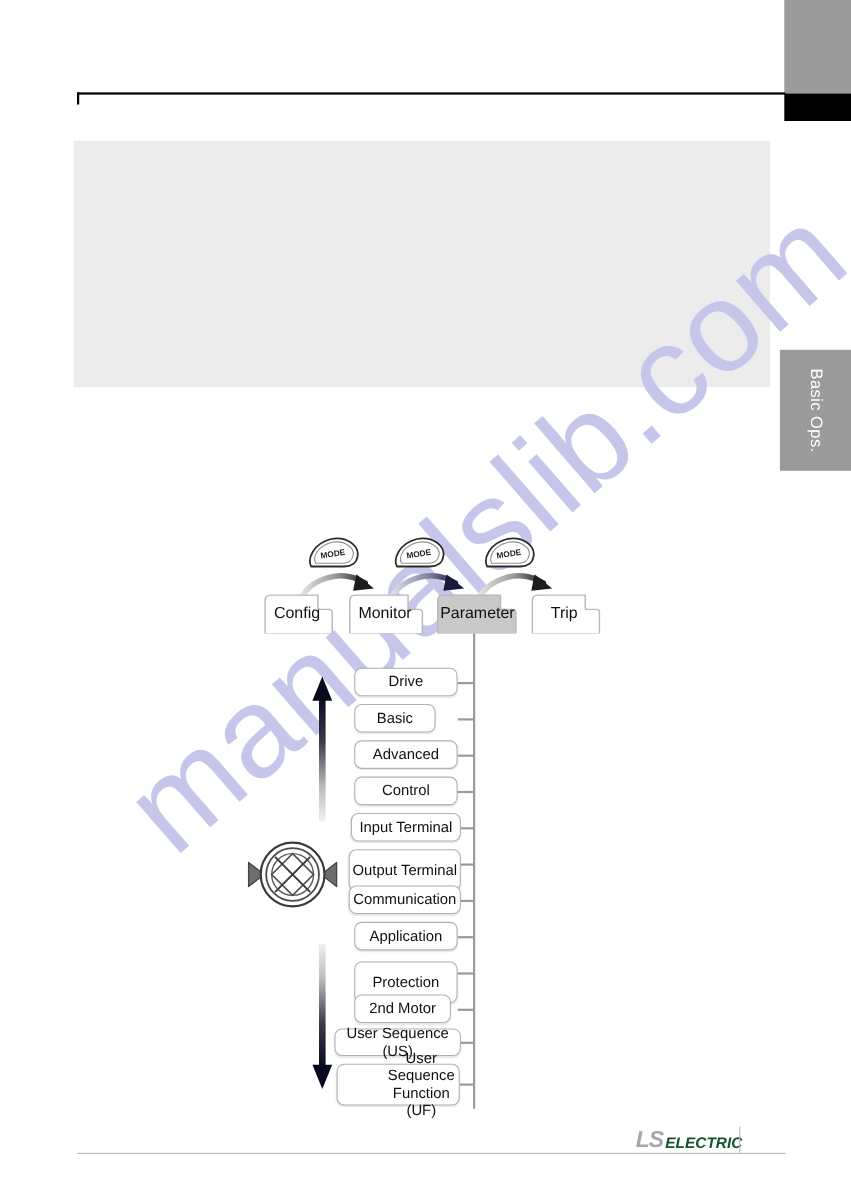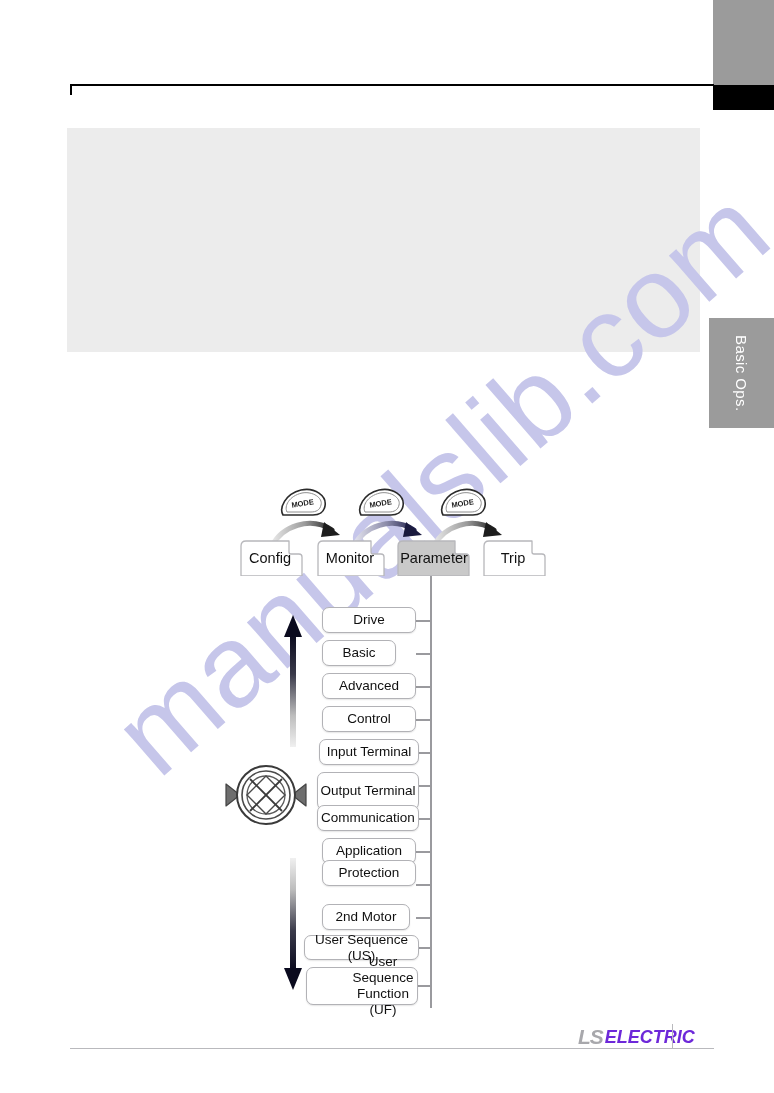--- a/index.html
+++ b/index.html
@@ -220,24 +220,24 @@
   .logo-ls {
     font-size: 21px;
     font-weight: 700;
     font-style: italic;
     color: #a8a8ac;
     letter-spacing: -1px;
     line-height: 1;
     font-family: "Liberation Sans", sans-serif;
   }
   .logo-electric {
-    font-size: 18px;
+    font-size: 14px;
     font-style: italic;
     font-weight: 700;
-    color: #6d28d9;
+    color: #14532d;
     letter-spacing: 0px;
     line-height: 1;
     padding-bottom: 1px;
     font-family: "Liberation Sans", sans-serif;
   }
   .logo-divider {
     position: absolute;
     left: 672px;
     top: 1024px;
     width: 1px;
@@ -390,21 +390,21 @@
     </div>
     <div class="pbox" style="left:317px; top:332px; width:102px; height:38px;">
       <span>Output Terminal</span>
     </div>
     <div class="pbox" style="left:317px; top:365px; width:102px; height:26px;">
       <span>Communication</span>
     </div>
     <div class="pbox" style="left:322px; top:398px; width:94px; height:26px;">
       <span>Application</span>
     </div>
-    <div class="pbox" style="left:322px; top:420px; width:94px; height:26px;">
+    <div class="pbox" style="left:322px; top:434px; width:94px; height:38px;">
       <span>Protection</span>
     </div>
     <div class="pbox" style="left:322px; top:464px; width:88px; height:26px;">
       <span>2nd Motor</span>
     </div>
     <div class="pbox" style="left:304px; top:495px; width:115px; height:25px;">
       <span>User Sequence (US)</span>
     </div>
     <div class="pbox" style="left:306px; top:527px; width:112px; height:38px; white-space:pre-line;padding-left:42px;">
       <span>User Sequence

